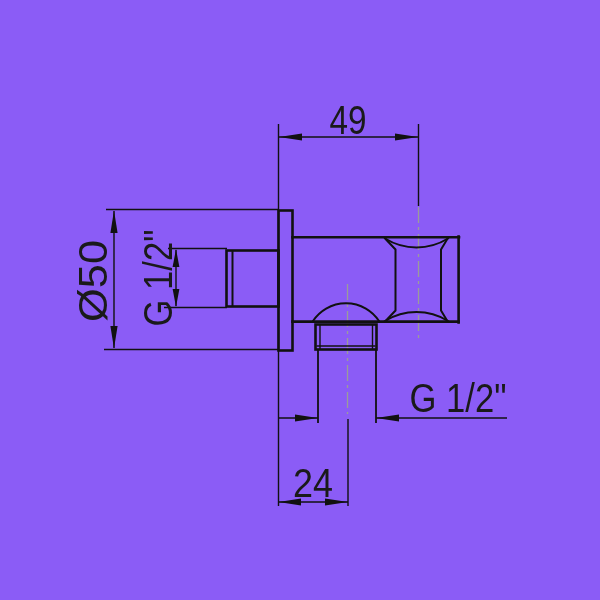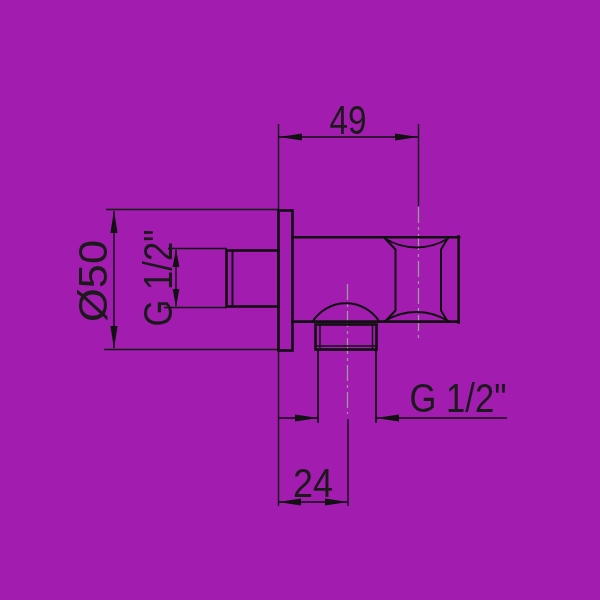--- a/index.html
+++ b/index.html
@@ -6,21 +6,21 @@
     margin: 0;
     padding: 0;
     background: #ffffff;
     width: 600px;
     height: 600px;
     overflow: hidden;
   }
   .drawing-wrap {
     width: 600px;
     height: 600px;
-    background: #a21caf;
+    background: #8b5cf6;
     font-family: "Liberation Sans", sans-serif;
   }
   svg { display: block; }
   .obj  { stroke: #111111; stroke-width: 2.6; fill: none; stroke-linecap: square; }
   .obj-mid { stroke: #111111; stroke-width: 2.0; fill: none; stroke-linecap: square; }
   .thin { stroke: #111111; stroke-width: 1.4; fill: none; stroke-linecap: butt; }
   .pipe { stroke: #111111; stroke-width: 1.8; fill: none; stroke-linecap: butt; }
   .cl   { stroke: #9b9b9b; stroke-width: 1.3; fill: none; stroke-dasharray: 16 4 3 4; }
   .arr  { fill: #111111; stroke: none; }
   .dimtext {

